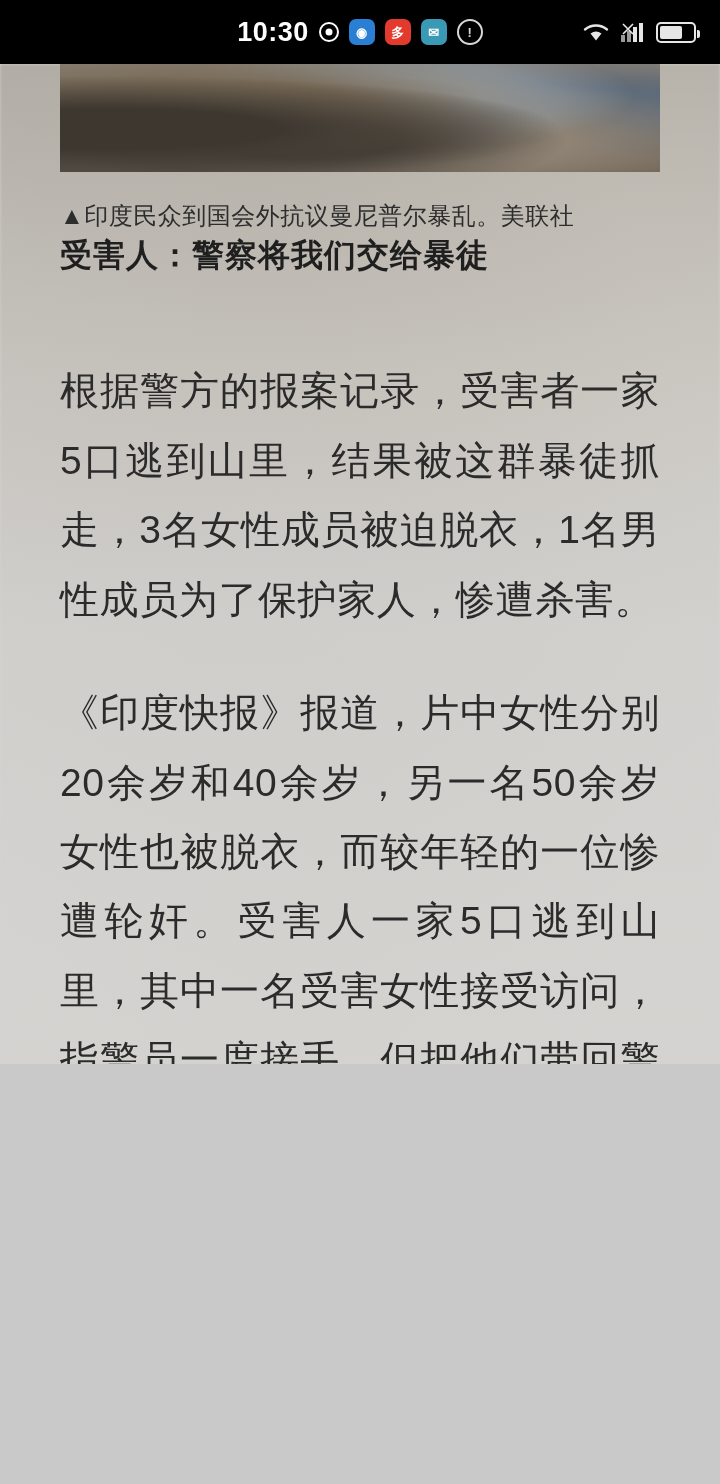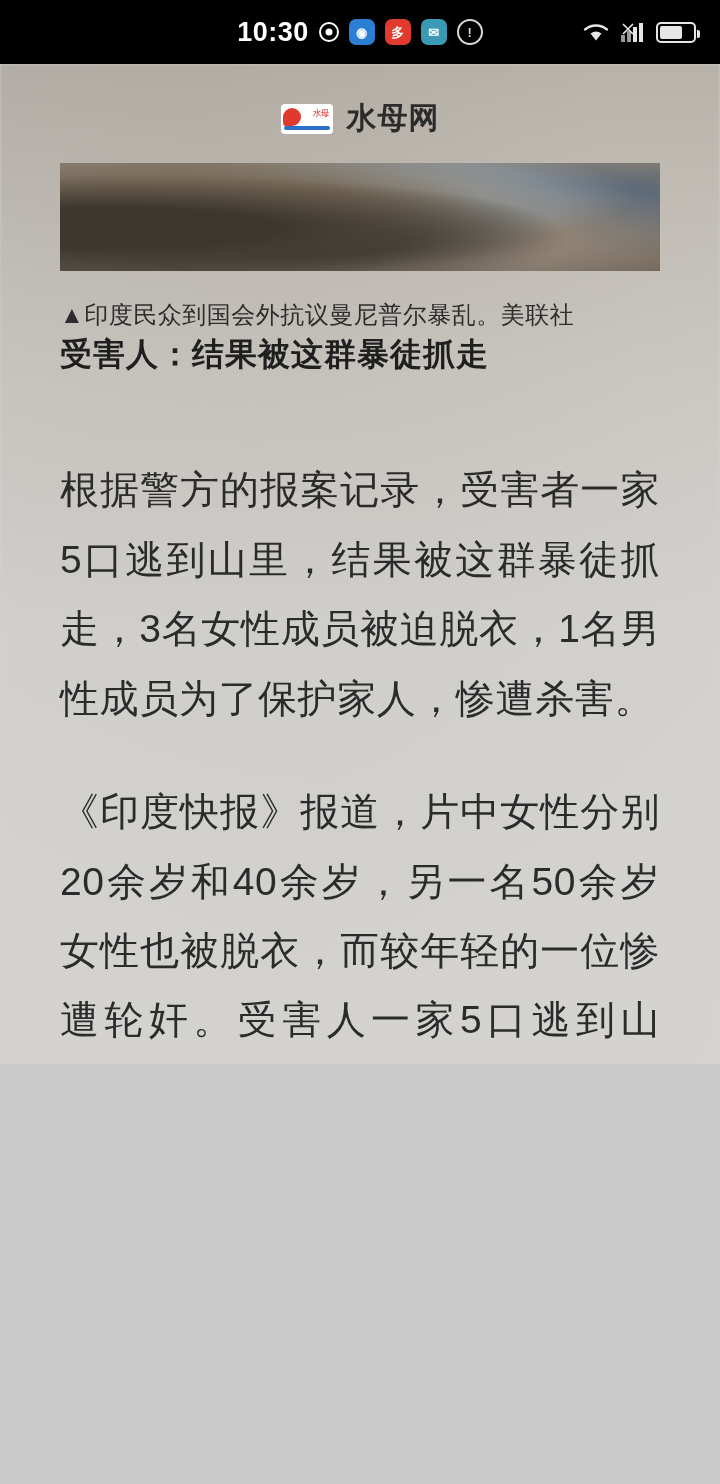--- a/index.html
+++ b/index.html
@@ -306,36 +306,28 @@
       </span>
     </div>
   </div>
 
   <div class="page">
     <div class="bg-photo"></div>
     <div class="bg-veil"></div>
 
     <div class="content">
 
-      <div class="site-header">
-        <span class="site-logo">
-          <span class="blob"></span>
-          <span class="bar"></span>
-          <span class="mini">水母</span>
-        </span>
-        <span class="site-name">水母网</span>
-      </div>
 
       <div class="hero">
         <div class="hero-inner"></div>
       </div>
 
       <div class="caption">▲印度民众到国会外抗议曼尼普尔暴乱。美联社</div>
 
-      <div class="subhead">受害人：结果被这群暴徒抓走</div>
+      <div class="subhead">受害人：警察将我们交给暴徒</div>
 
       <p class="para">根据警方的报案记录，受害者一家5口逃到山里，结果被这群暴徒抓走，3名女性成员被迫脱衣，1名男性成员为了保护家人，惨遭杀害。</p>
       <p class="para">《印度快报》报道，片中女性分别20余岁和40余岁，另一名50余岁女性也被脱衣，而较年轻的一位惨遭轮奸。受害人一家5口逃到山里，其中一名受害女性接受访问，指警员一度接手，但把他们带回警署中途又不顾而去，“我们是被警察交给暴徒的”。她还表示，当地没有互联网，她也不知道被拍片以及影片在网上流传一事。</p>
       <p class="para">曼尼普尔警方今天宣布，经过12</p>
     </div>
 
     <div class="bottom-fade"></div>
 
     <div class="expand-cue">看完整版</div>
     <div class="watermark">399.SU</div>

